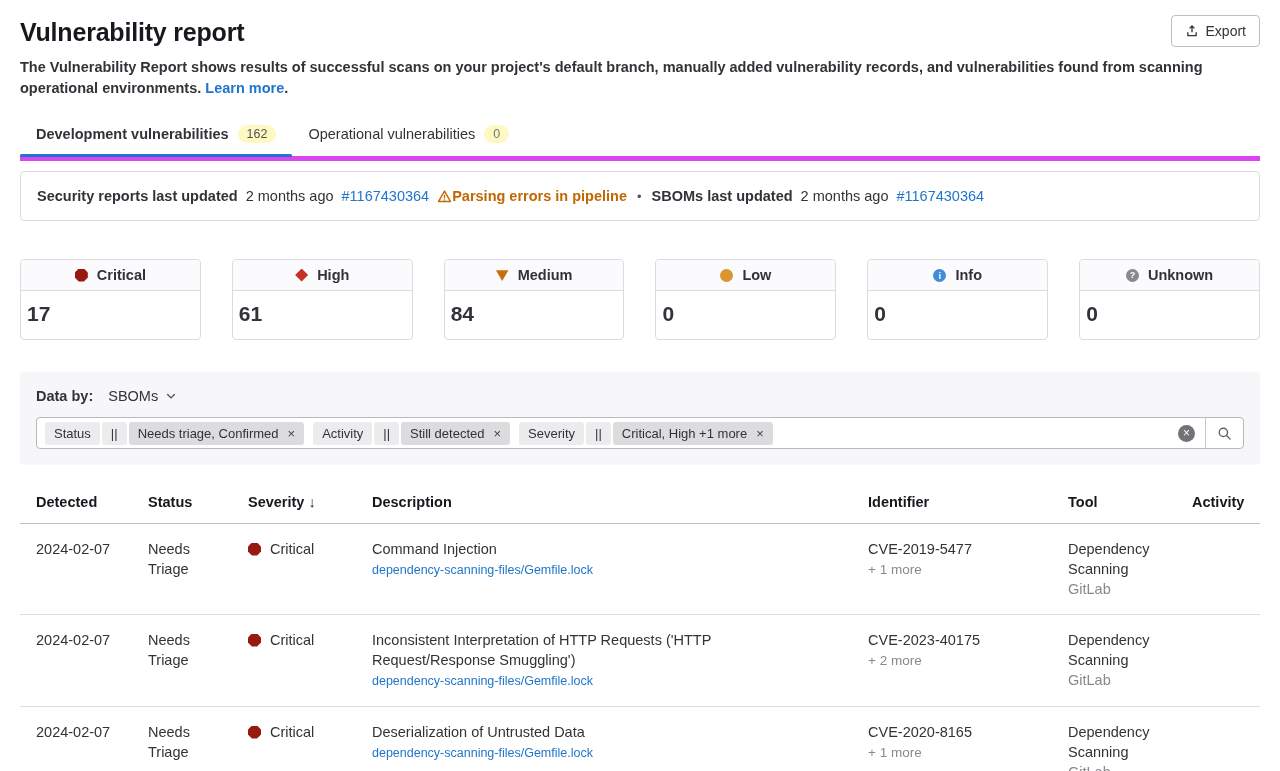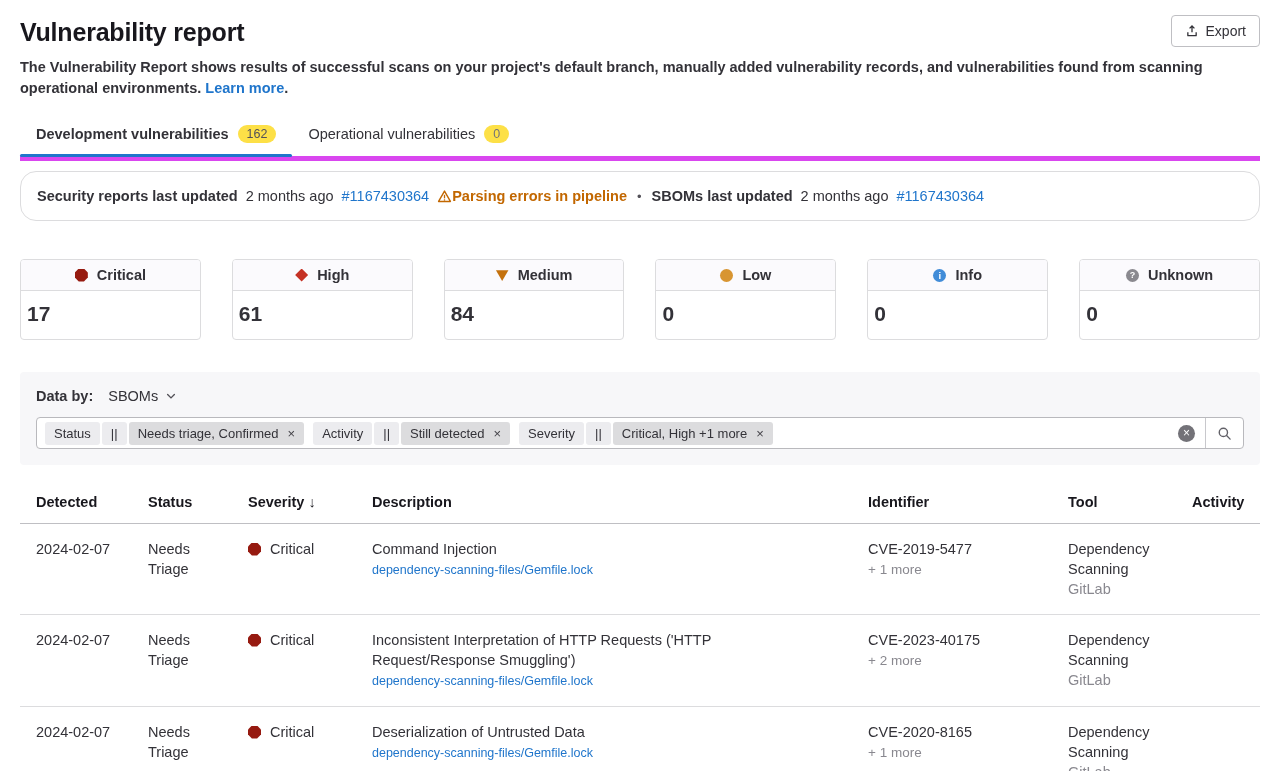--- a/index.html
+++ b/index.html
@@ -20,25 +20,25 @@
     border:1px solid #bfbfc3; border-radius:4px; background:#fff;
     padding:7px 13px; font-size:14px; color:#333238; cursor:pointer;
   }
   .desc { margin-top:10px; font-size:14.5px; line-height:21px; max-width:1230px;font-weight:bold; }
 
   
   .tabs { display:flex; margin-top:13px; border-bottom:5px solid #d946ef; }
   .tab { position:relative; display:flex; align-items:center; gap:9px; padding:13px 16px; font-size:14.5px; cursor:pointer; color:#333238; }
   .tab.active { font-weight:700; }
   .tab.active::after { content:""; position:absolute; left:0; right:0; bottom:-1px; height:3px; background:#1f75cb; border-radius:2px; }
-  .badge { background:#fde047; border-radius:10px; padding:2px 9px; font-size:12.5px; font-weight:400; color:#535158; }
+  .badge { background:#fef9c3; border-radius:10px; padding:2px 9px; font-size:12.5px; font-weight:400; color:#535158; }
   .badge.muted { color:#737278; }
 
   
-  .status-box { margin-top:10px; border:1px solid #dcdcde; border-radius:16px; padding:16px; display:flex; align-items:center; gap:8px; font-size:14.5px; white-space:nowrap; }
+  .status-box { margin-top:10px; border:1px solid #dcdcde; border-radius:4px; padding:16px; display:flex; align-items:center; gap:8px; font-size:14.5px; white-space:nowrap; }
   .bold { font-weight:700; }
   .warn-link { color:#c26700; font-weight:700; display:inline-flex; align-items:center; gap:0; cursor:pointer; }
   .dot-sep { color:#535158; font-size:13px; padding:0 2px; }
 
   
   .cards { display:flex; gap:31px; margin-top:38px; }
   .card { flex:1; border:1px solid #dcdcde; border-radius:4px; overflow:hidden; background:#fff; }
   .card-head { background:#fbfafd; border-bottom:1px solid #dcdcde; display:flex; align-items:center; justify-content:center; gap:9px; padding:7px 6px; font-weight:700; font-size:14.5px; }
   .card-body { text-align:left; padding:11px 6px 13px; font-size:21px; font-weight:700; }
 

